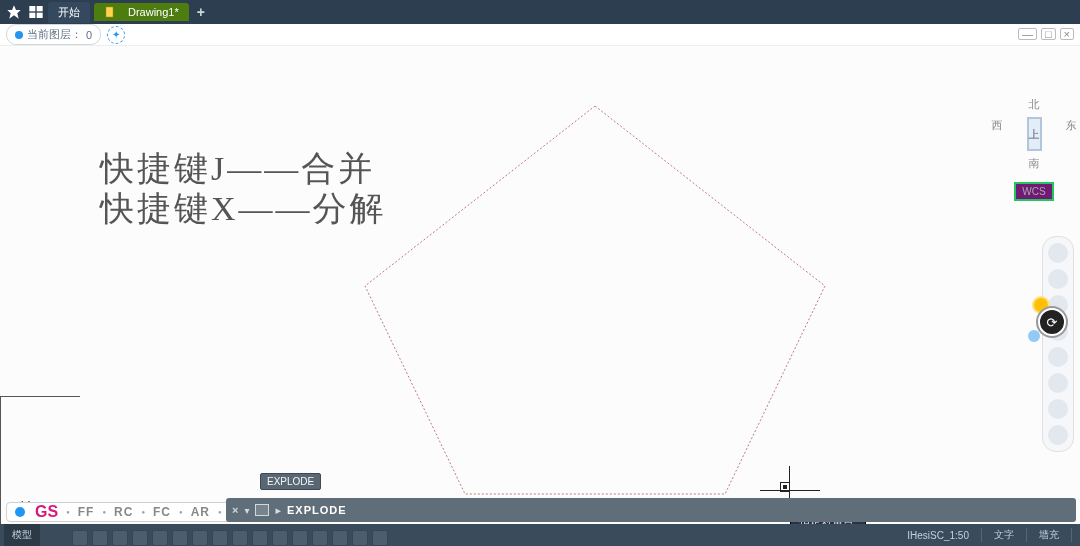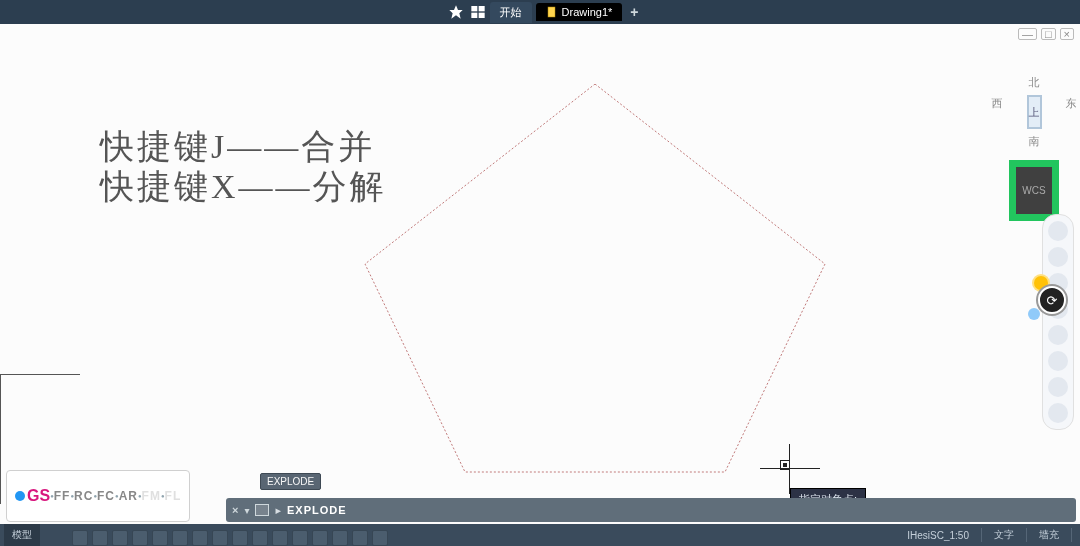--- a/index.html
+++ b/index.html
@@ -1,24 +1,24 @@
 <!DOCTYPE html>
 <html><head>
 <meta charset="utf-8">
 <style>
   * { margin: 0; padding: 0; box-sizing: border-box; font-family: "Microsoft YaHei", Arial, sans-serif; }
   html, body { width: 1080px; height: 546px; overflow: hidden; background: #fcfcfc; }
   .app { width: 1080px; height: 546px; position: relative; display: flex; flex-direction: column; }
 
   
-  .titlebar { height: 24px; background: #2c3e50; display: flex; align-items: center; padding-left: 6px; color: #e6e6e6; font-size: 11px; justify-content: center; }
+  .titlebar { height: 24px; background: #2c3e50; display: flex; align-items: center; padding-left: 6px; color: #e6e6e6; font-size: 11px; }
   .titlebar .star { width: 16px; height: 16px; margin-right: 6px; }
   .titlebar .win-icon { width: 16px; height: 16px; margin-right: 4px; }
   .titlebar .tab-start { background: #34495e; color: #fff; padding: 3px 10px; border-radius: 3px 3px 0 0; margin-right: 4px; display: flex; align-items: center; gap: 4px; }
-  .titlebar .tab-draw { background: #000000; color: #fff; padding: 3px 10px; border-radius: 3px 3px 0 0; display: flex; align-items: center; gap: 4px; }
+  .titlebar .tab-draw { background: #4d7c0f; color: #fff; padding: 3px 10px; border-radius: 3px 3px 0 0; display: flex; align-items: center; gap: 12px; }
   .titlebar .plus { color: #cfd8dc; margin-left: 8px; font-size: 14px; font-weight: bold; }
 
   
   .layerbar { height: 22px; background: #ffffff; display: flex; align-items: center; padding-left: 6px; gap: 6px; border-bottom: 1px solid #eee; }
   .layerbar .pill { display: flex; align-items: center; gap: 4px; font-size: 11px; color: #5e7285; border: 1px solid #cfd8dc; border-radius: 10px; padding: 2px 8px; background: #fff; }
   .layerbar .pill .dot { width: 8px; height: 8px; border-radius: 50%; background: #2196f3; }
   .layerbar .brush { width: 18px; height: 18px; border: 1px dashed #2196f3; border-radius: 50%; display: flex; align-items: center; justify-content: center; color: #2196f3; font-size: 10px; }
   .winmin { position: absolute; right: 6px; top: 28px; display: flex; gap: 4px; color: #888; font-size: 11px; }
   .winmin span { border: 1px solid #bbb; border-radius: 2px; padding: 0 3px; line-height: 10px; }
 
@@ -42,31 +42,31 @@
 
   
   .small-viewport { position: absolute; left: 0; top: 350px; width: 80px; height: 130px; border: 1.5px solid #555; border-right: none; border-bottom: none; }
   .axis-y { position: absolute; left: 20px; top: 452px; font-size: 14px; color: #555; font-style: italic; }
 
   
   .navwrap { position: absolute; right: 6px; top: 48px; width: 80px; text-align: center; font-size: 11px; color: #888; }
   .navwrap .dir { padding: 3px 0; }
   .navwrap .cube { width: 34px; height: 34px; background: #e3edf7; border: 2px solid #b1c6da; margin: 2px auto; display: flex; align-items: center; justify-content: center; color: #557; font-size: 11px; }
   .navwrap .row { display: flex; justify-content: center; gap: 24px; }
-  .navwrap .wcs { margin-top: 8px; background: #404040; border: 7px solid #22c55e; padding: 18px 6px; display: inline-block; font-size: 10px; color: #aaa; }
+  .navwrap .wcs { margin-top: 8px; background: #701a75; border: 2px solid #22c55e; padding: 2px 6px; display: inline-block; font-size: 10px; color: #aaa; }
   .vtoolbar { position: absolute; right: 6px; top: 190px; width: 32px; background: #f5f7fa; border: 1px solid #e0e0e0; border-radius: 14px; padding: 6px 0; display: flex; flex-direction: column; align-items: center; gap: 6px; }
   .vtoolbar .titem { width: 20px; height: 20px; background: #e3e8ef; border-radius: 50%; }
   .orbit { position: absolute; right: 14px; top: 262px; width: 28px; height: 28px; background: #222; border-radius: 50%; border: 2px solid #fff; box-shadow: 0 0 0 2px #999; display: flex; align-items: center; justify-content: center; }
   .orbit .arrow { color: #fff; font-size: 13px; }
   .sun { position: absolute; right: 32px; top: 252px; width: 14px; height: 14px; background: #ffc107; border-radius: 50%; box-shadow: 0 0 0 2px #ffe082; }
   .steer { position: absolute; right: 40px; top: 284px; width: 12px; height: 12px; background: #90caf9; border-radius: 50%; }
 
   
   .midstrip { position: absolute; left: 0; right: 0; bottom: 22px; height: 34px; display: flex; align-items: center; }
-  .palette { position: absolute; left: 6px; bottom: 2px; background: #fff; border: 1px solid #d0d0d0; border-radius: 4px; padding: 16px 8px; display: flex; align-items: center; font-size: 12px; color: #888; font-weight: 600; }
+  .palette { position: absolute; left: 6px; bottom: 2px; background: #fff; border: 1px solid #d0d0d0; border-radius: 4px; padding: 0 8px; display: flex; align-items: center; gap: 8px; font-size: 12px; color: #888; font-weight: 600; }
   .palette .gs { color: #d8177e; font-size: 16px; font-weight: bold; }
   .palette .bull { color: #90a4ae; font-size: 6px; }
   .palette span.opt { letter-spacing: 1px; }
   .palette .bulb { width: 10px; height: 10px; background: #2196f3; border-radius: 50%; margin-right: 2px; }
 
   .explode-label { position: absolute; left: 260px; bottom: 34px; background: #596673; color: #f7f7f7; font-size: 10px; padding: 2px 6px; border: 1px solid #3e4954; border-radius: 2px; }
 
   .cmdline { position: absolute; left: 226px; bottom: 2px; right: 4px; height: 24px; background: #606e7a; border-radius: 3px; display: flex; align-items: center; padding: 0 6px; gap: 6px; color: #d7dde2; font-size: 11px; }
   .cmdline .xbtn { color: #cfd8dc; font-weight: bold; }
   .cmdline .chev { color: #cfd8dc; font-size: 10px; }
@@ -109,20 +109,28 @@
       </div>
     <div class="tab-draw">
       <svg width="12" height="12" viewBox="0 0 24 24">
           <rect x="4" y="2" width="14" height="20" fill="#ffd54f" stroke="#b28900"></rect>
         </svg>
       <span>Drawing1*</span>
     </div>
     <span class="plus">+</span>
   </div>
 
+  <div class="layerbar">
+    <div class="pill">
+      <span class="dot"></span>
+      <span>当前图层：</span>
+      <span>0</span>
+    </div>
+    <div class="brush">✦</div>
+  </div>
   <div class="winmin">
     <span>—</span>
     <span>□</span>
     <span>×</span>
   </div>
 
   <div class="canvas">
 
     <div class="handwriting line1">快捷键J——合并</div>
     <div class="handwriting line2">快捷键X——分解</div>

